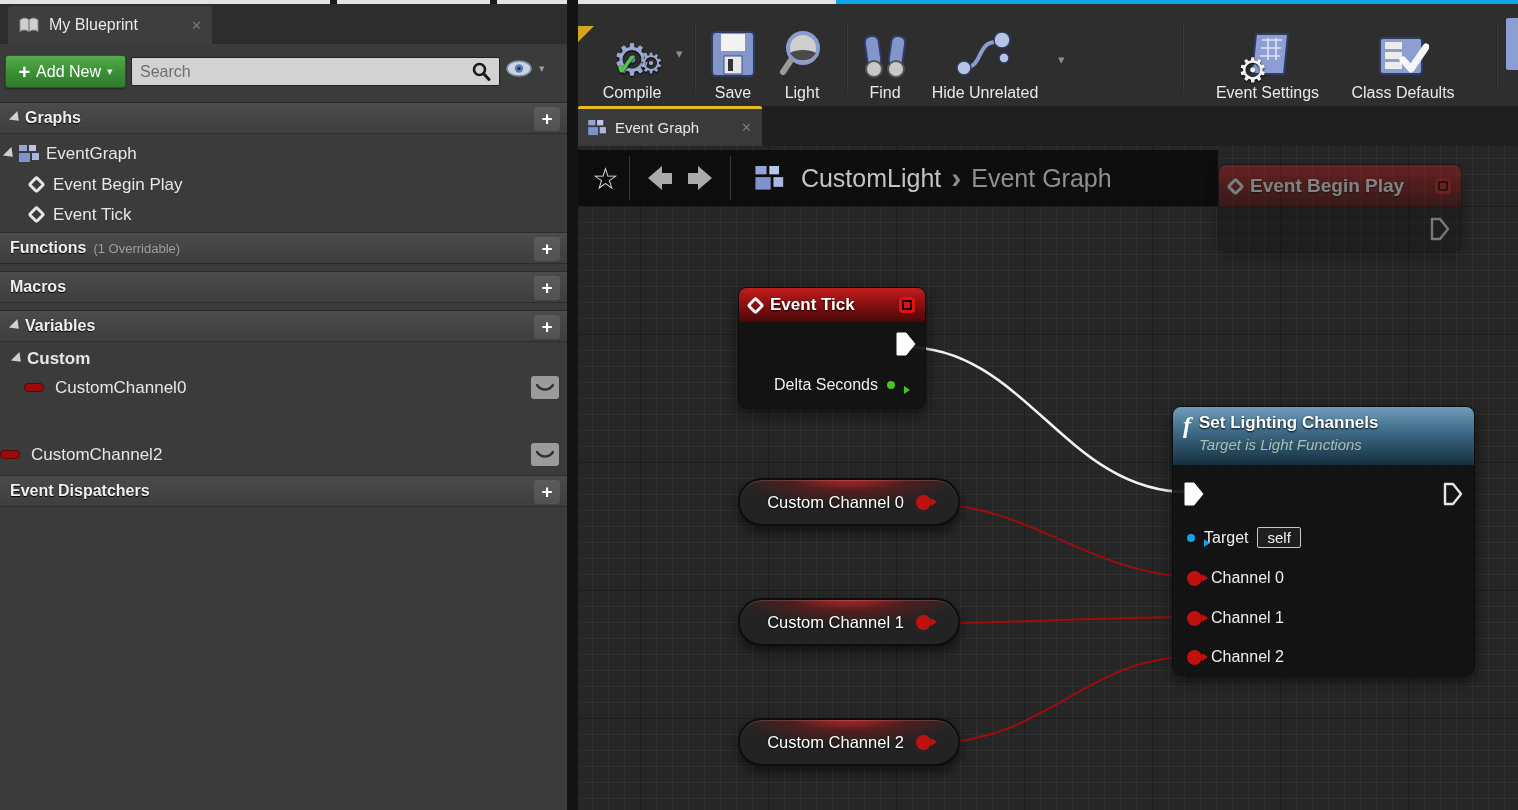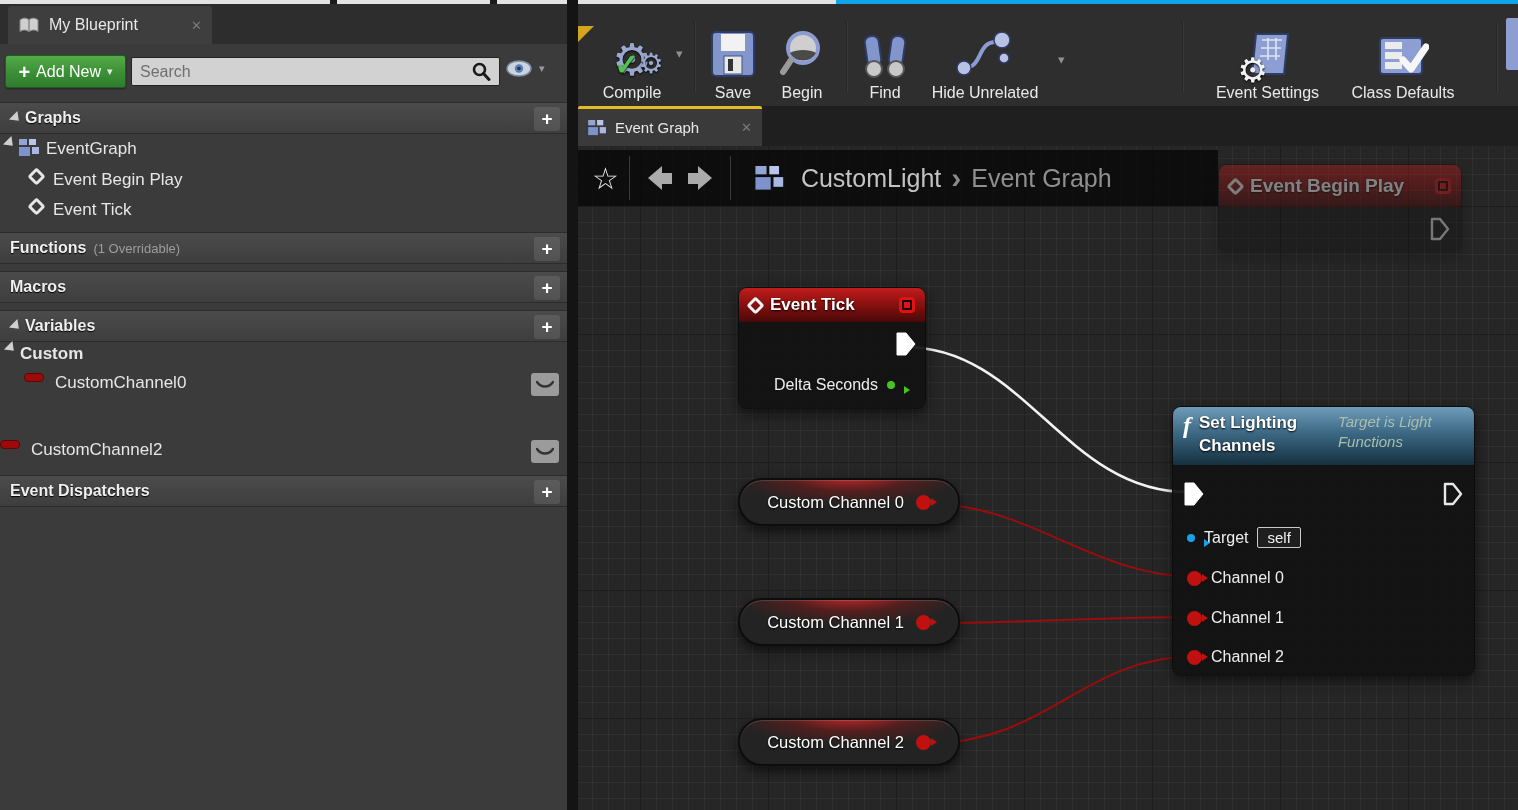--- a/index.html
+++ b/index.html
@@ -35,21 +35,21 @@
 
   .sb-section { position:absolute; left:0; width:567px; height:32px;
                 background:linear-gradient(180deg,#4b4b4b,#3e3e3e); border-top:1px solid #2c2c2c;
                 border-bottom:1px solid #2c2c2c; display:flex; align-items:center; padding:0 10px; }
   .sb-section .h { color:#f0f0f0; font-size:16px; font-weight:bold; text-shadow:0 1px 1px #000; }
   .sb-section .note { color:#9d9d9d; font-size:13px; margin-left:7px; }
   .plus-btn { position:absolute; right:7px; top:4px; width:26px; height:24px; background:rgba(255,255,255,.10);
               border-radius:3px; color:#fff; font-size:19px; font-weight:bold; text-align:center; line-height:23px; }
   .tri-exp { width:0; height:0; border-left:6px solid transparent; border-right:6px solid transparent;
              border-top:8px solid #cfcfcf; transform:rotate(-45deg); display:inline-block; margin-right:3px; }
-  .sb-row { position:absolute; left:0; width:567px; height:29px; display:flex; align-items:flex-start; color:#e6e6e6; font-size:17px; }
+  .sb-row { position:absolute; left:0; width:567px; height:29px; display:flex; align-items:center; color:#e6e6e6; font-size:17px; }
   .bool-pill { width:20px; height:9px; background:#9c0a0a; border:1px solid #5e0505; border-radius:4px; display:inline-block; }
   .eyeclosed-btn { position:absolute; right:8px; width:28px; height:23px; background:#9b9b9b; border-radius:3px;
                    display:flex; align-items:center; justify-content:center; }
 
   
   .v-divider { position:absolute; left:567px; top:0; width:11px; height:810px; background:#141414; }
   .toolbar { position:absolute; left:578px; top:4px; width:940px; height:102px; background:#2e2e2e; }
   .toolbar .corner { position:absolute; left:0; top:22px; width:0; height:0;
                      border-top:16px solid #d6a520; border-right:16px solid transparent; }
   .tb-btn { position:absolute; top:8px; height:90px; display:flex; flex-direction:column; align-items:center;
@@ -199,21 +199,21 @@
     <div class="sb-section" style="top:267px">
       <span class="h">Macros</span>
       <span class="plus-btn">+</span>
     </div>
 
     <div class="sb-section" style="top:306px">
       <span class="tri-exp"></span>
       <span class="h">Variables</span>
       <span class="plus-btn">+</span>
     </div>
-    <div class="sb-row" style="top:340px; padding-left:5px; font-weight:bold">
+    <div class="sb-row" style="top:340px; padding-left:12px; font-weight:bold">
       <span class="tri-exp"></span>
       <span>Custom</span>
     </div>
     <div class="sb-row" style="top:369px; padding-left:24px">
       <span class="bool-pill" style="margin-right:11px"></span>
       <span>CustomChannel0</span>
       <span class="eyeclosed-btn">
         <svg width="18" height="10" viewBox="0 0 18 10">
           <path d="M1,2 C5,8 13,8 17,2" fill="none" stroke="#333" stroke-width="2.4" stroke-linecap="round"></path>
           </svg>
@@ -263,21 +263,21 @@
       <span>Save</span>
     </div>
     <div class="tb-btn" style="left:186px; width:76px">
       <span class="ic">
         <svg width="52" height="52" viewBox="0 0 52 52">
           <circle cx="27" cy="20" r="15" fill="#cfcfcf" stroke="#8a9cd0" stroke-width="4"></circle>
           <path d="M14,25 A15,15 0 0 0 40,25 A20,12 0 0 0 14,25 Z" fill="#4a4a4a"></path>
           <line x1="15" y1="32" x2="7" y2="44" stroke="#9a9a9a" stroke-width="6" stroke-linecap="round"></line>
         </svg>
       </span>
-      <span>Begin</span>
+      <span>Light</span>
     </div>
     <div class="tb-sep" style="left:268px"></div>
 
     <div class="tb-btn" style="left:278px; width:58px">
       <span class="ic">
         <svg width="50" height="50" viewBox="0 0 50 50">
           <rect x="6" y="6" width="14" height="30" rx="6" fill="#8296cc" stroke="#2e3c66" stroke-width="2" transform="rotate(-8 13 21)"></rect>
           <rect x="30" y="6" width="14" height="30" rx="6" fill="#8296cc" stroke="#2e3c66" stroke-width="2" transform="rotate(8 37 21)"></rect>
           <circle cx="14" cy="39" r="8" fill="#c8c8c8" stroke="#555" stroke-width="2"></circle>
           <circle cx="36" cy="39" r="8" fill="#c8c8c8" stroke="#555" stroke-width="2"></circle>
@@ -413,21 +413,21 @@
       <span class="pin-red"></span>
     </div>
     <div class="pill-node" style="left:160px; top:572px">
       <span class="t">Custom Channel 2</span>
       <span class="pin-red"></span>
     </div>
 
     <div class="node" style="left:594px; top:260px; width:303px; height:270px">
       <div class="node-hdr hdr-blue" style="height:58px; align-items:flex-start; padding-top:5px">
         <span class="fn-f">f</span>
-        <span style="display:flex; line-height:1.35">
+        <span style="display:flex; flex-direction:column; line-height:1.35">
           <span class="t">Set Lighting Channels</span>
           <span class="fn-sub">Target is Light Functions</span>
         </span>
       </div>
       <div class="node-body" style="height:211px">
         <svg style="position:absolute; left:10px; top:16px" width="22" height="26" viewBox="0 0 22 26">
           <path d="M2,2 h9 l9,11 -9,11 h-9 z" fill="#fff" stroke="#fff" stroke-linejoin="round"></path>
         </svg>
         <svg style="position:absolute; right:10px; top:16px" width="22" height="26" viewBox="0 0 22 26">
           <path d="M3,3 h8 l8,10 -8,10 h-8 z" fill="none" stroke="#e8e8e8" stroke-width="2.4" stroke-linejoin="round"></path>

